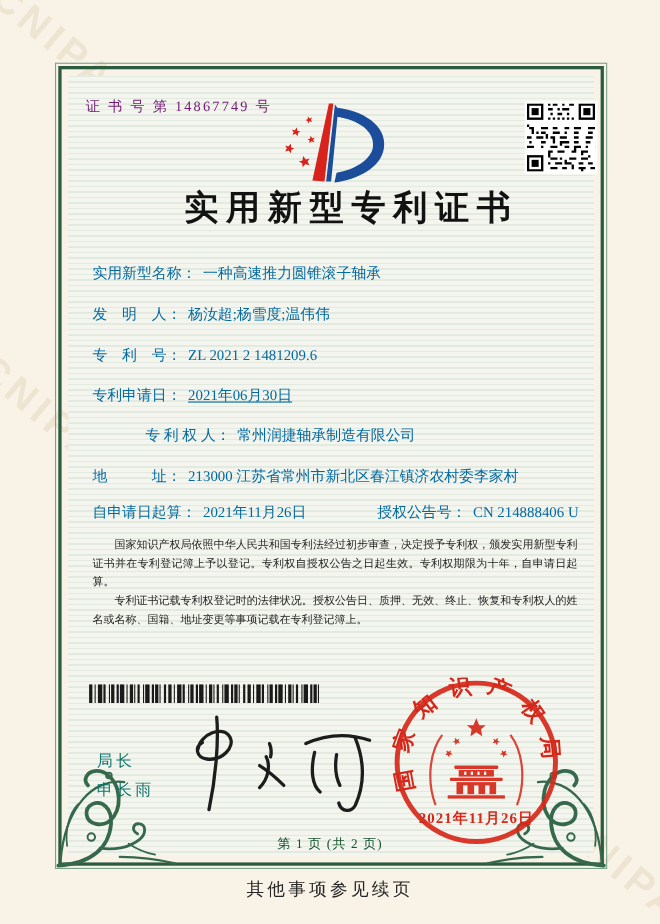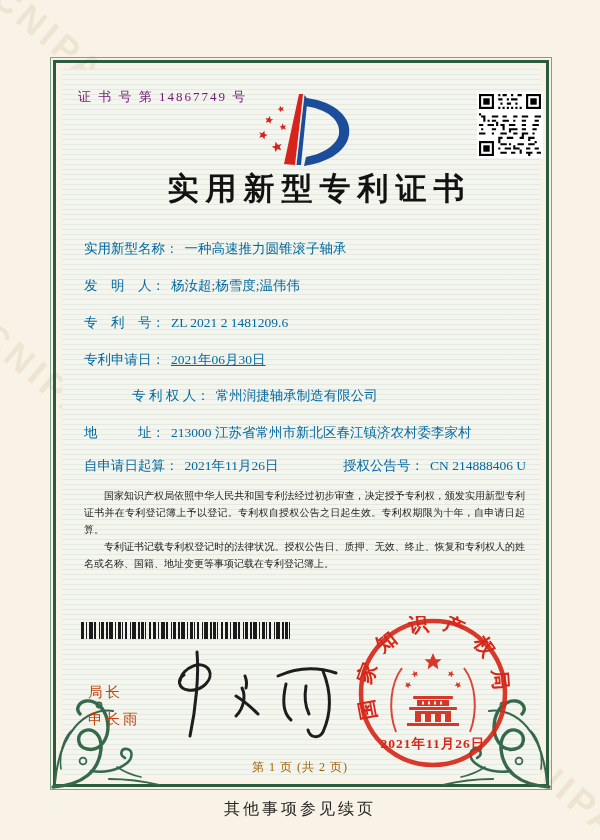--- a/index.html
+++ b/index.html
@@ -32,29 +32,29 @@
   .fvalue{margin-left:6px;}
   .grant-right{position:absolute;left:231px;top:0;margin-left:28px;}
   
   .paras{position:absolute;left:84px;right:75px;top:487px;font-size:10px;line-height:1.7;
          color:#1e1e1e;text-align:justify;}
   .paras p{margin:0;text-indent:2em;}
   
   .barcode{position:absolute;left:80px;top:622px;}
   
   .director{position:absolute;left:88px;top:679px;font-family:"Liberation Sans",sans-serif;
-            font-size:14.5px;color:#c2410c;letter-spacing:3px;line-height:27px;font-weight:500;}
+            font-size:14.5px;color:#0f766e;letter-spacing:3px;line-height:27px;font-weight:500;}
   .sig{position:absolute;left:150px;top:646px;}
   
   .seal{position:absolute;left:356px;top:616px;}
   .seal-date{position:absolute;left:356px;top:735px;width:154px;text-align:center;
              font-size:13.5px;font-weight:bold;letter-spacing:1px;color:#d6281a;}
   
   .page-note{position:absolute;left:0;right:0;top:759px;text-align:center;
-             font-size:12px;letter-spacing:1px;color:#a16207;}
+             font-size:12px;letter-spacing:1px;color:#14532d;}
   .cont-note{position:absolute;left:0;right:0;top:799px;text-align:center;
              font-size:16px;letter-spacing:3px;color:#262626;}
 </style>
 </head>
 <body>
 
 <div class="page">
 
   <span class="wm" style="left:-18px;top:14px;">CNIPA</span>
   <span class="wm in" style="left:252px;top:118px;">CNIPA</span>

